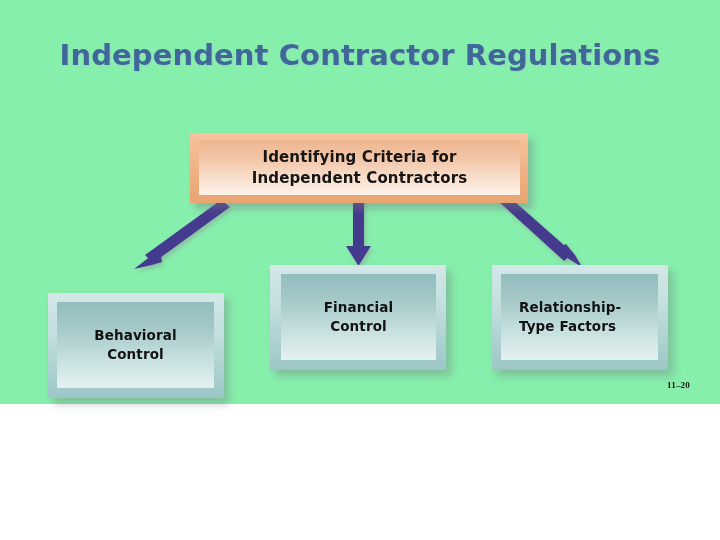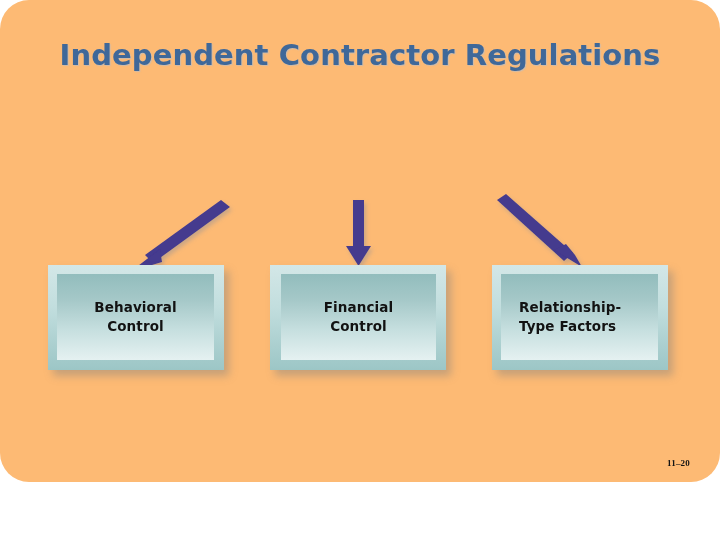--- a/index.html
+++ b/index.html
@@ -9,23 +9,22 @@
   body {
     width: 720px;
     height: 540px;
     background: #ffffff;
     font-family: "Liberation Sans", sans-serif;
     overflow: hidden;
   }
   #slide {
     position: relative;
     width: 720px;
-    height: 482px;
-    background: #fdba74;
-    border-radius: 29px;
+    height: 404px;
+    background: #86efac;
   }
 
   
   #slide-title {
     position: absolute;
     left: 0;
     top: 38px;
     width: 720px;
     text-align: center;
     font-size: 29px;
@@ -81,21 +80,21 @@
   }
   .leaf-inner {
     width: 100%;
     height: 100%;
     box-sizing: border-box;
     background: linear-gradient(180deg, #92bdbd 0%, #a5c8c8 30%, #c6dfdf 65%, #e5f1f1 100%);
     display: flex;
     flex-direction: column;
     justify-content: center;
   }
-  #box-behavioral  { left: 48px;  }
+  #box-behavioral  { left: 48px; margin-top: 28px;  }
   #box-financial   { left: 270px; padding-left: 11px; }
   #box-relationship{ left: 492px; }
 
   .leaf-line {
     font-family: "DejaVu Sans", sans-serif;
     font-size: 13.5px;
     font-weight: 700;
     color: #121212;
     line-height: 19px;
     letter-spacing: 0.1px;
@@ -151,20 +150,26 @@
         <path d="M 346 246 L 371 246 L 358.5 266 Z"></path>
       </g>
 
       <g>
         <path d="M 497 200 L 506 194 L 573 253 L 564 261 Z"></path>
         <path d="M 582 267 L 554 250 L 566 244 L 575 255 Z"></path>
       </g>
     </g>
   </svg>
 
+  <div id="top-box">
+    <div id="top-box-inner">
+      <div class="top-line">Identifying Criteria for</div>
+      <div class="top-line">Independent Contractors</div>
+    </div>
+  </div>
 
   <div class="leaf-box" id="box-behavioral">
     <div class="leaf-inner centered">
       <div class="leaf-line">Behavioral</div>
       <div class="leaf-line">Control</div>
     </div>
   </div>
 
   <div class="leaf-box" id="box-financial">
     <div class="leaf-inner centered">

